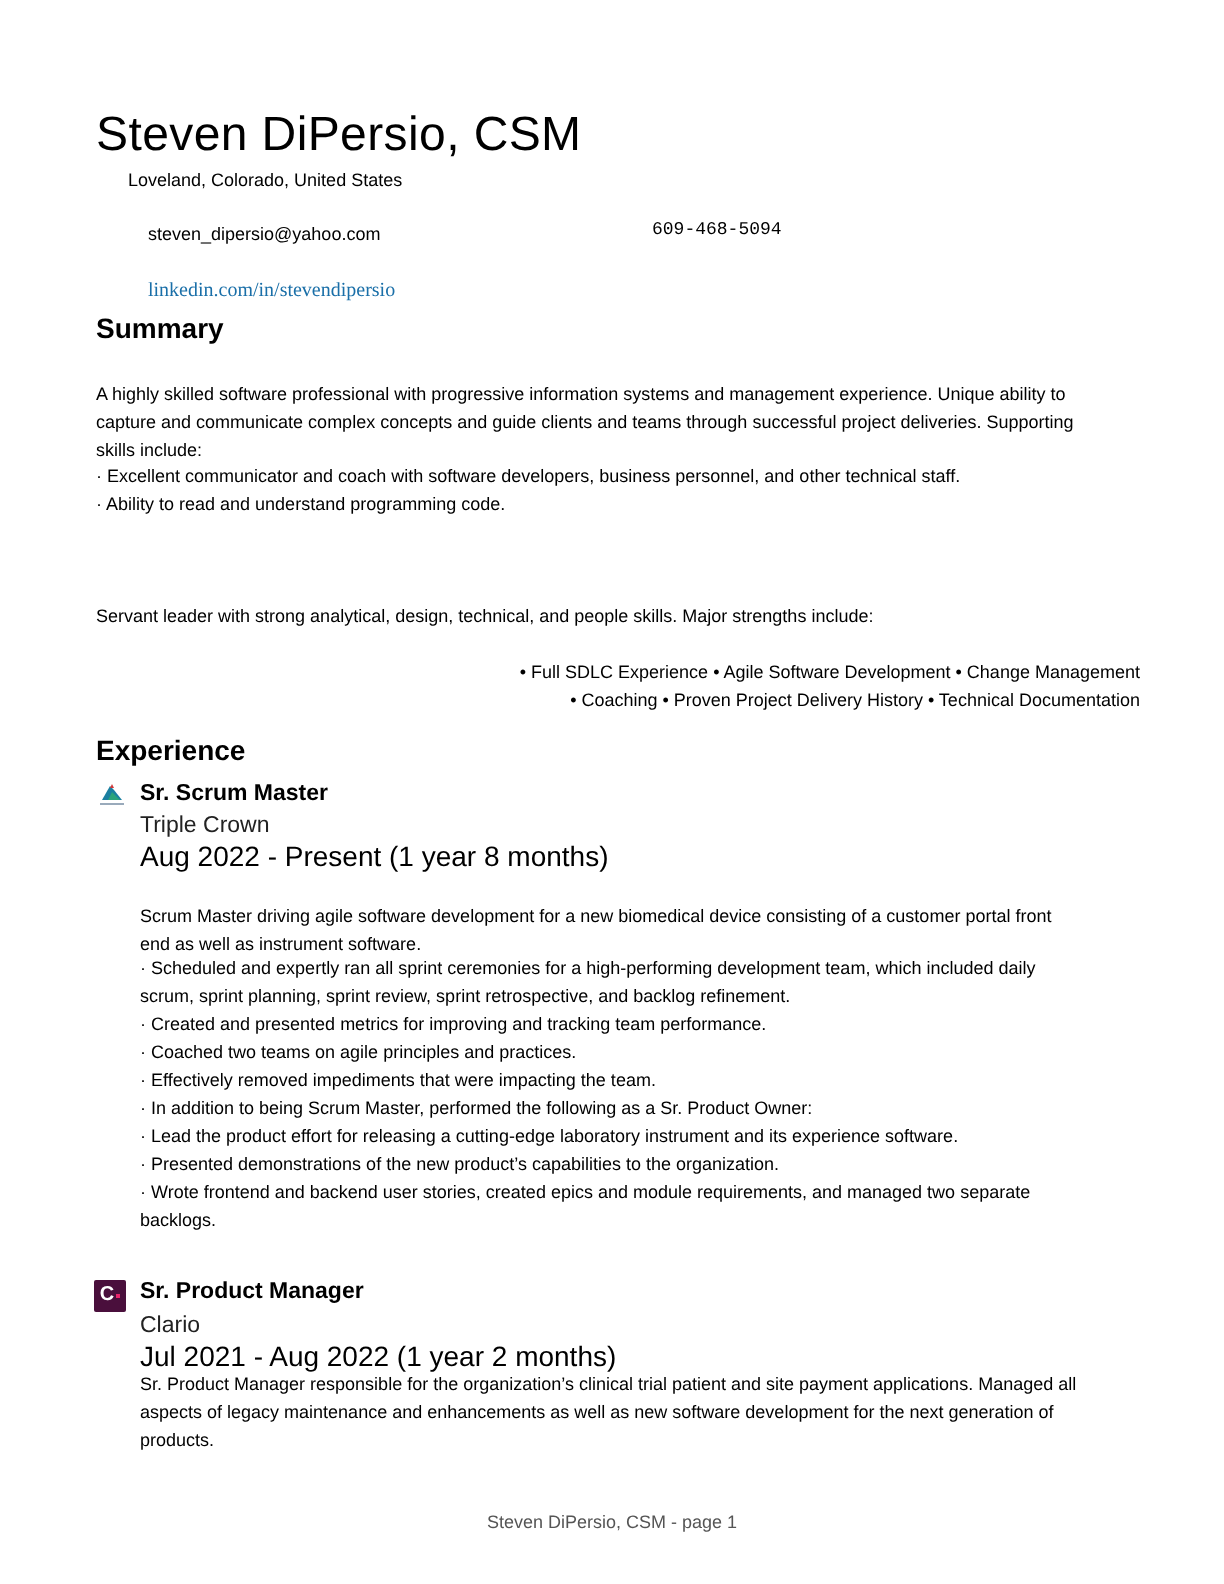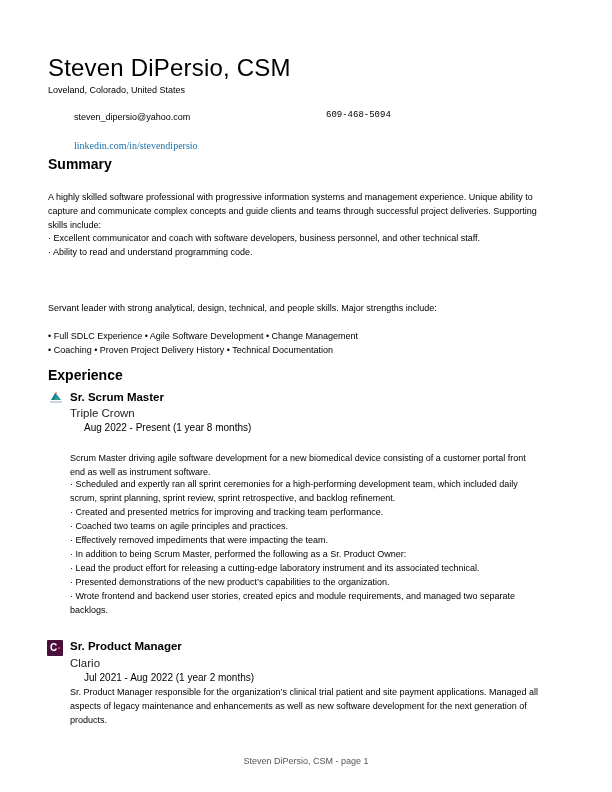--- a/index.html
+++ b/index.html
@@ -24,21 +24,21 @@
       position: absolute;
       left: 48px; top: 54px;
       font-size: 24px;
       line-height: 28px;
       font-weight: normal;
       letter-spacing: 0.2px;
       margin: 0;
     }
     .location {
       position: absolute;
-      left: 48px; top: 84px;
+      left: 64px; top: 84px;
       font-size: 9px;
       line-height: 12px;
     }
     .email {
       position: absolute;
       left: 74px; top: 111px;
       font-size: 9px;
       line-height: 12px;
     }
     .phone {
@@ -87,22 +87,22 @@
     }
     .job-company {
       position: absolute;
       left: 70px;
       font-size: 11.5px;
       line-height: 14px;
       color: #222;
     }
     .job-dates {
       position: absolute;
-      left: 84px;
-      font-size: 10px;
+      left: 70px;
+      font-size: 14px;
       line-height: 12px;
     }
     .job-body {
       position: absolute;
       left: 70px;
       width: 470px;
       font-size: 9px;
       line-height: 14px;
       margin: 0;
     }
@@ -153,21 +153,21 @@
   <div class="text-block" style="left:48px; top:190px;">
     <p>A highly skilled software professional with progressive information systems and management experience. Unique ability to capture and communicate complex concepts and guide clients and teams through successful project deliveries. Supporting skills include:</p>
   </div>
   <div class="text-block" style="left:48px; top:231px;">
     <p>· Excellent communicator and coach with software developers, business personnel, and other technical staff.</p>
     <p>· Ability to read and understand programming code.</p>
   </div>
   <div class="text-block" style="left:48px; top:301px;">
     <p>Servant leader with strong analytical, design, technical, and people skills. Major strengths include:</p>
   </div>
-  <div class="text-block" style="left:48px; top:329px;">
+  <div class="text-block" style="left:60px; top:329px;text-align:right;">
     <p>• Full SDLC Experience • Agile Software Development • Change Management</p>
     <p>• Coaching • Proven Project Delivery History • Technical Documentation</p>
   </div>
 
   <h2 class="section-title" style="top:367px;">Experience</h2>
 
   <div class="job-logo" style="left:49px; top:390px;">
     <svg width="14" height="14" viewBox="0 0 14 14">
       <path d="M2 10 L6 3 L8 5 L12 10 Z" fill="#1a7fa0"></path>
       <path d="M5 10 L7 6 L9 8 L11 10 Z" fill="#2aa37a"></path>
@@ -180,21 +180,21 @@
   <div class="job-dates" style="top:422px;">Aug 2022 - Present (1 year 8 months)</div>
   <div class="job-body" style="top:451px;">
     <p>Scrum Master driving agile software development for a new biomedical device consisting of a customer portal front end as well as instrument software.</p>
   </div>
   <div class="job-body" style="top:477px;">
     <p>· Scheduled and expertly ran all sprint ceremonies for a high-performing development team, which included daily scrum, sprint planning, sprint review, sprint retrospective, and backlog refinement.</p>
     <p>· Created and presented metrics for improving and tracking team performance.</p>
     <p>· Coached two teams on agile principles and practices.</p>
     <p>· Effectively removed impediments that were impacting the team.</p>
     <p>· In addition to being Scrum Master, performed the following as a Sr. Product Owner:</p>
-    <p>· Lead the product effort for releasing a cutting-edge laboratory instrument and its associated technical.</p>
+    <p>· Lead the product effort for releasing a cutting-edge laboratory instrument and its experience software.</p>
     <p>· Presented demonstrations of the new product’s capabilities to the organization.</p>
     <p>· Wrote frontend and backend user stories, created epics and module requirements, and managed two separate backlogs.</p>
   </div>
 
   <div class="job-logo logo-clario" style="left:47px; top:640px;">
     <span class="c">C</span>
       <span class="dot"></span>
   </div>
   <div class="job-title" style="top:639px;">Sr. Product Manager</div>
   <div class="job-company" style="top:656px;">Clario</div>

